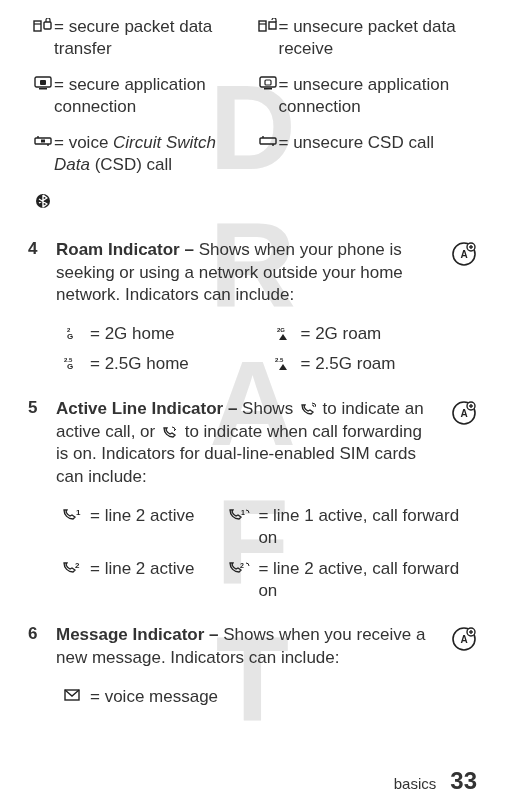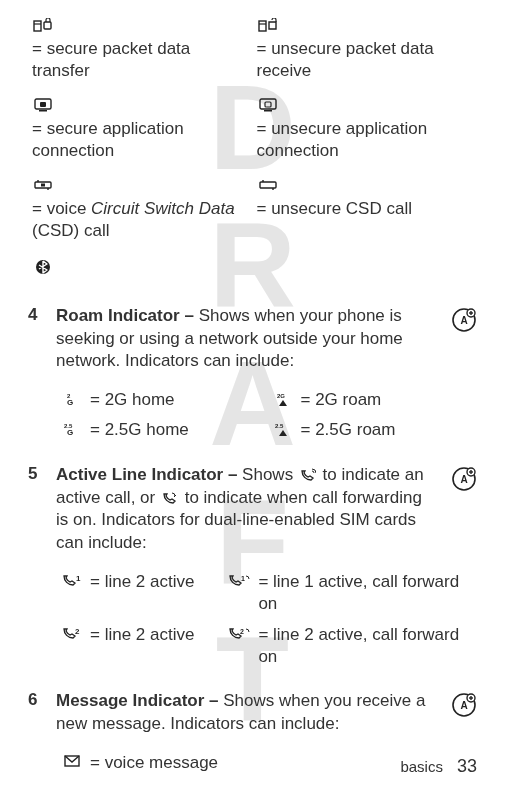--- a/index.html
+++ b/index.html
@@ -34,23 +34,21 @@
     .indicator-grid {
       display: flex;
       flex-wrap: wrap;
       margin-bottom: 20px;
     }
     .indicator-cell {
       width: 50%;
       padding: 4px 4px 10px 4px;
       display: flex;
       align-items: flex-start;
-      gap: 6px;
       line-height: 1.3;
-      flex-direction: column;
     }
     .icon-slot {
       flex: 0 0 auto;
       width: 22px;
       display: inline-flex;
       align-items: center;
       justify-content: center;
       padding-top: 2px;
     }
     .cell-text { flex: 1; }
@@ -91,29 +89,29 @@
       gap: 6px;
       padding: 4px 4px;
       line-height: 1.3;
     }
     .sub-cell .icon-slot { width: 24px; }
     .sub-50 { width: 50%; }
     .sub-40 { width: 40%; }
     .sub-60 { width: 60%; }
     .footer {
       position: absolute;
-      bottom: 32px;
+      bottom: 14px;
       right: 28px;
       font-size: 15px;
       display: flex;
       align-items: baseline;
       gap: 14px;
       text-align: center;
     }
-    .footer .page-num { font-weight: normal; font-size: 18px; }
+    .footer .page-num { font-weight: bold; font-size: 24px; }
     svg { display: block; }
     .inline-icon {
       display: inline-block;
       vertical-align: -2px;
       margin: 0 2px;
     }
   </style>
 </head>
 <body>
 

